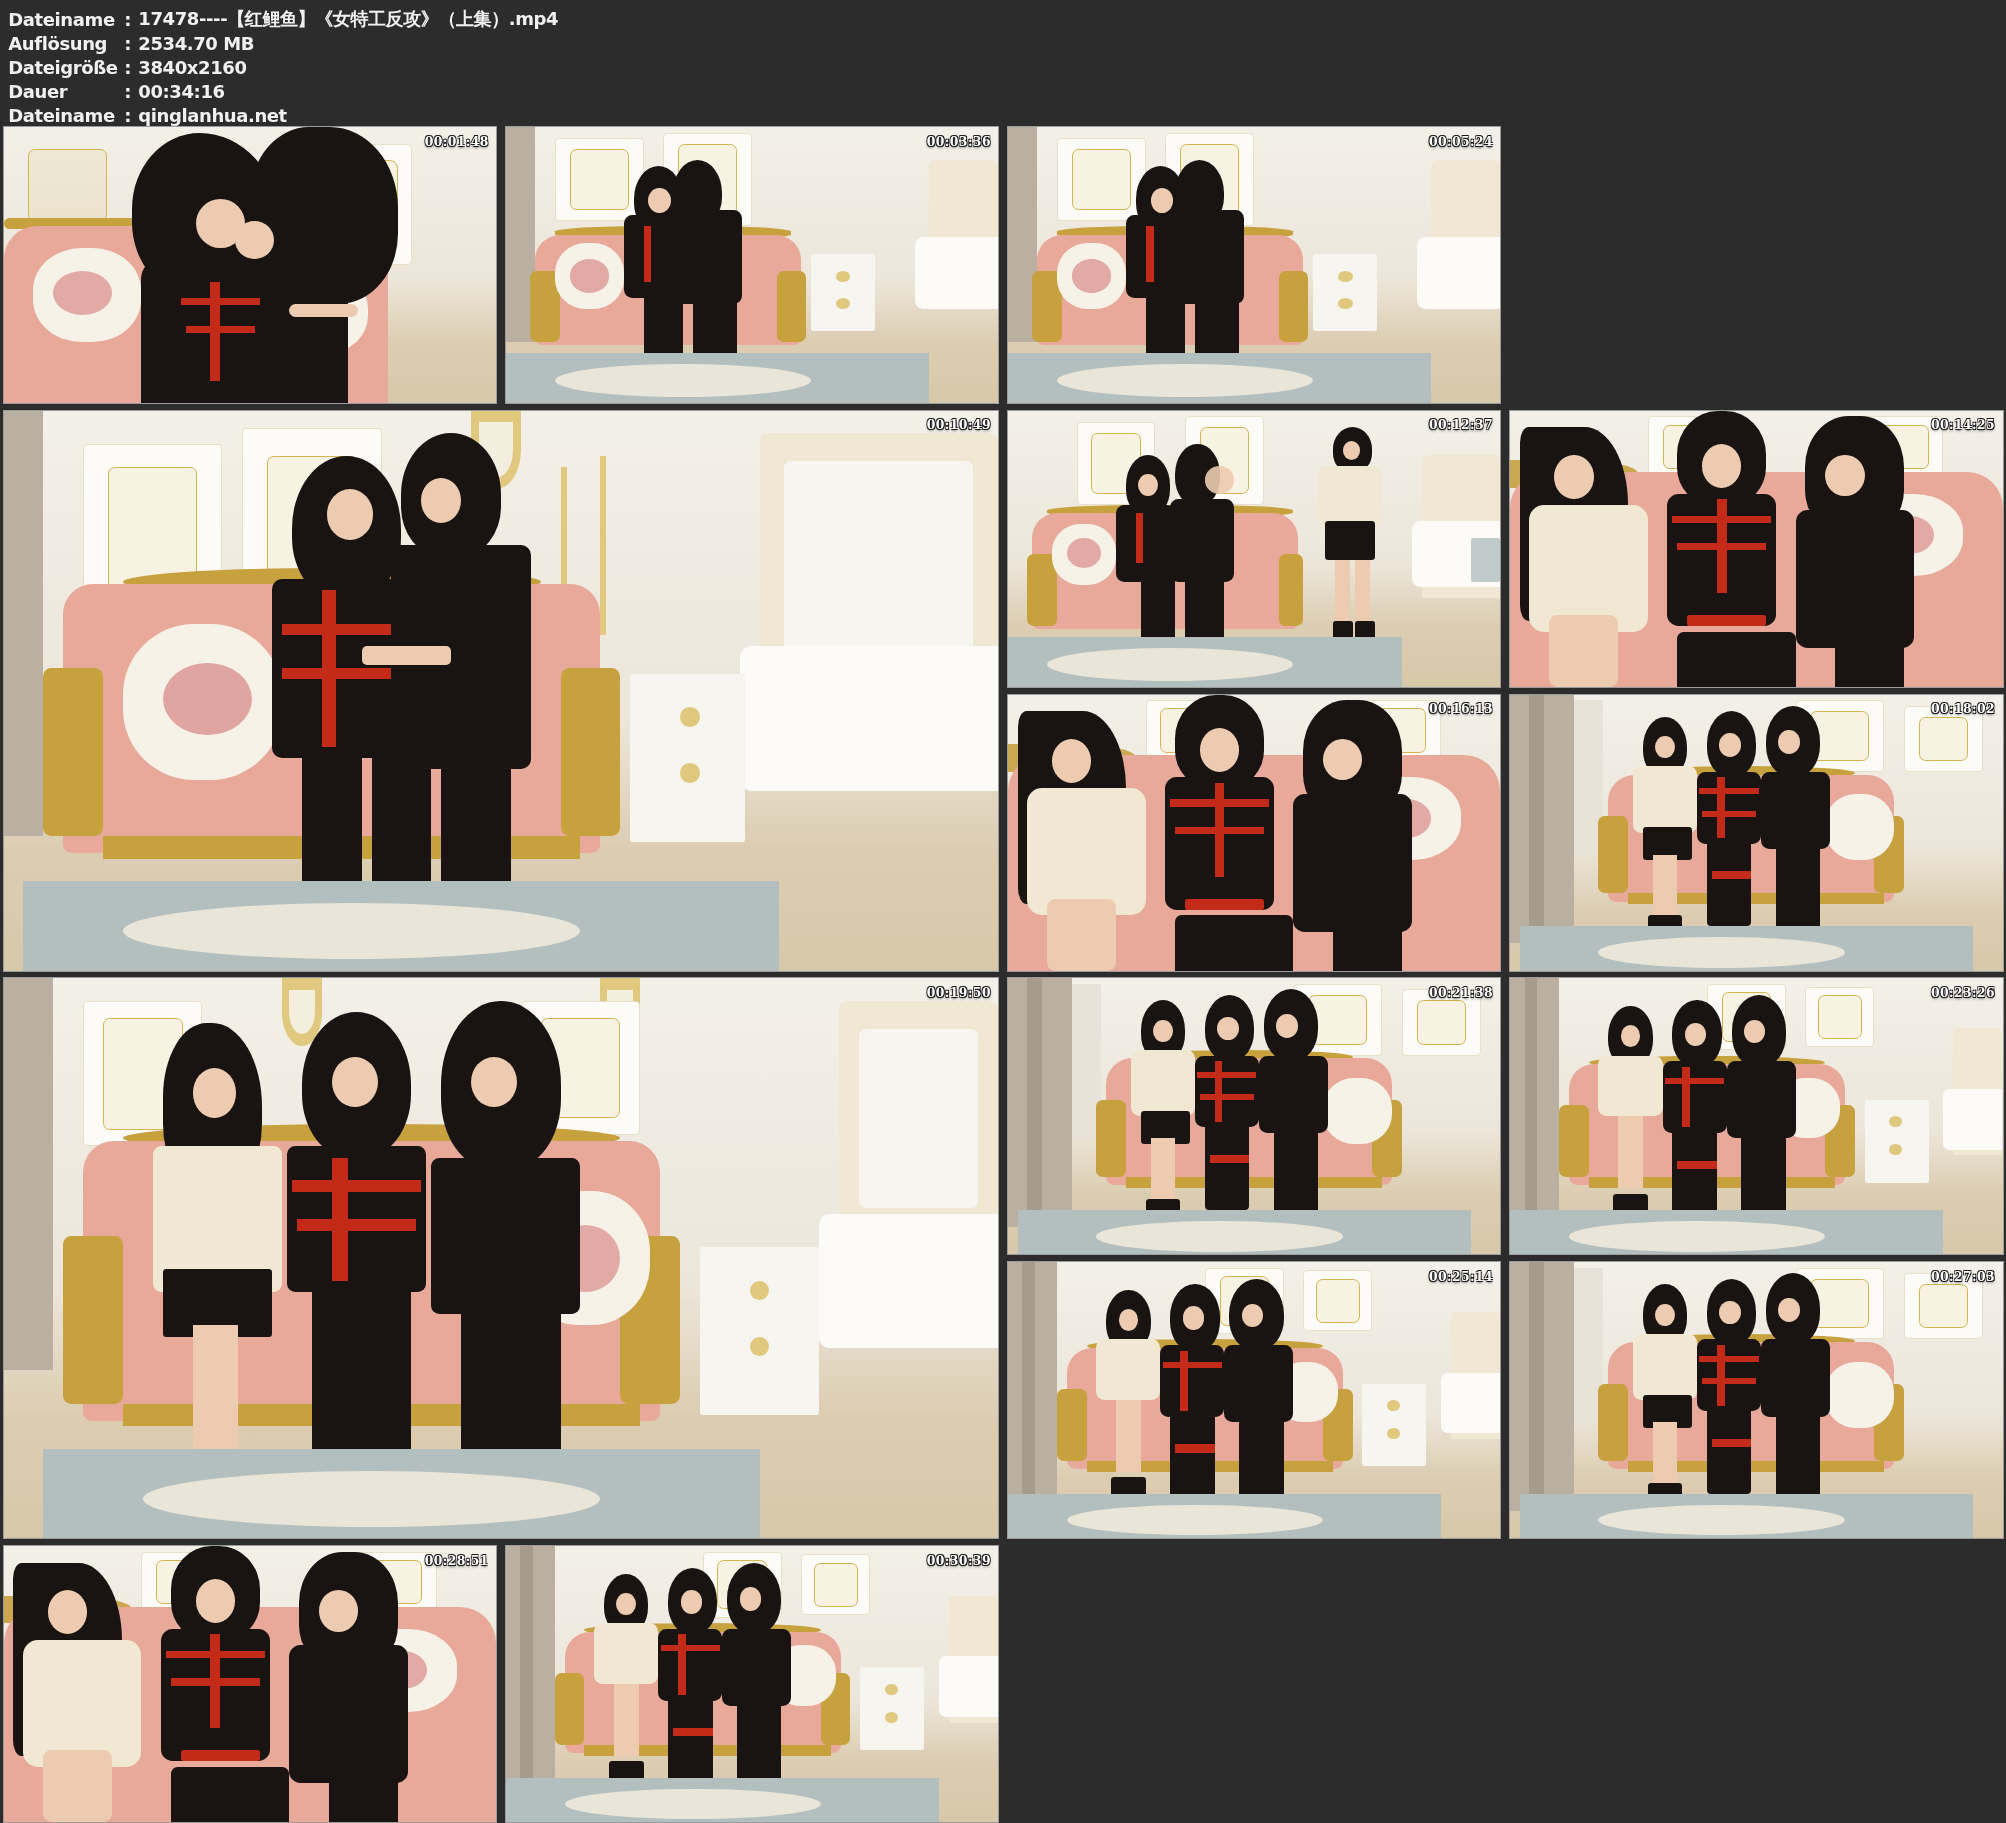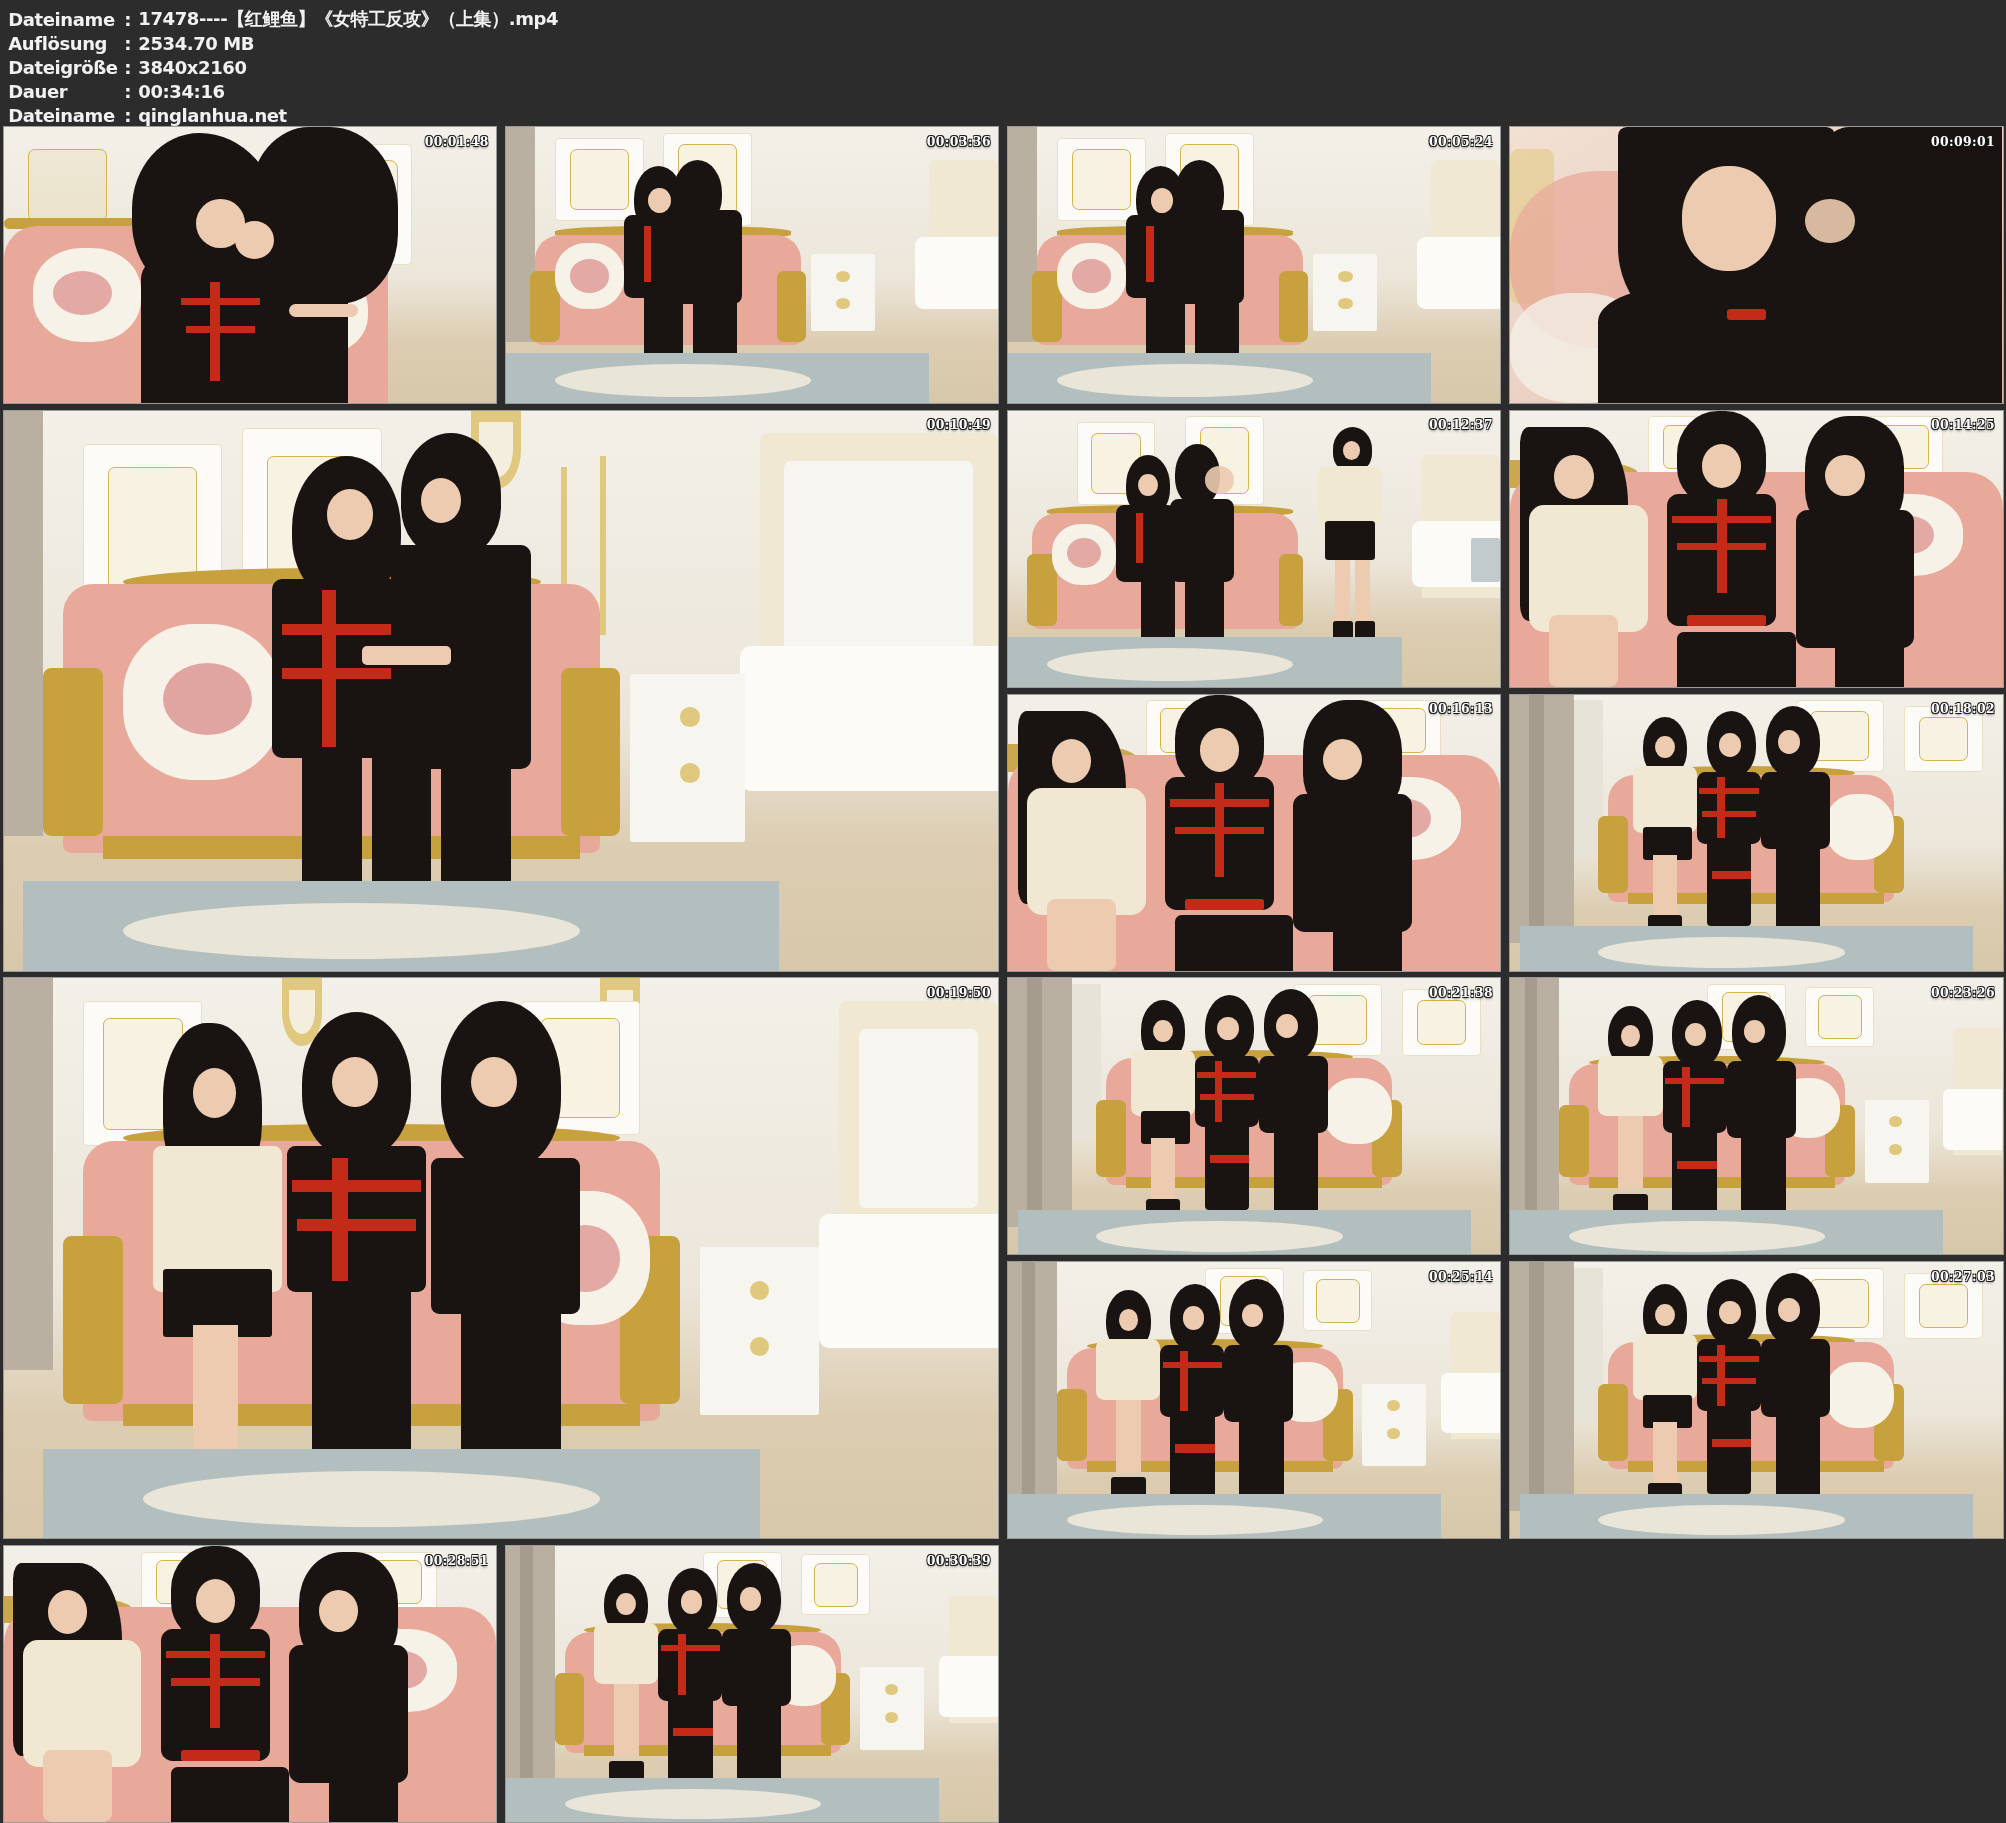--- a/index.html
+++ b/index.html
@@ -176,34 +176,20 @@
         <div class="sh p-red" style="left: 28%; top: 36%; width: 1.6%; height: 20%;"></div>
         <div class="sh p-dark" style="left: 34%; top: 12%; width: 10%; height: 24%; border-radius: 50% 50% 44% 44%;"></div>
         <div class="sh p-dark" style="left: 34%; top: 30%; width: 14%; height: 34%; border-radius: 8.3px;"></div>
         <div class="sh p-dark" style="left: 28%; top: 58%; width: 8%; height: 36%; border-radius: 5px;"></div>
         <div class="sh p-dark" style="left: 38%; top: 58%; width: 9%; height: 38%; border-radius: 5px;"></div>
         <div class="sh p-rug" style="left: 0%; top: 82%; width: 86%; height: 18%;"></div>
         <div class="sh p-rugc" style="left: 10%; top: 86%; width: 52%; height: 12%; border-radius: 50%;"></div>
       </div>
     <span class="ts">00:05:24</span>
   </figure>
-    <figure class="thumb bg-warm">
-    <div class="scene">
-        <div class="sh p-goldlt" style="left: 0%; top: 8%; width: 9%; height: 56%; border-radius: 8.3px; opacity: 0.55;"></div>
-        <div class="sh p-sofa" style="left: 0%; top: 16%; width: 40%; height: 64%; border-radius: 45%; opacity: 0.75;"></div>
-        <div class="sh p-fur" style="left: 0%; top: 60%; width: 28%; height: 40%; border-radius: 45%; opacity: 0.8;"></div>
-        <div class="sh p-dark" style="left: 22%; top: 0%; width: 44%; height: 78%; border-radius: 4% 4% 48% 44%;"></div>
-        <div class="sh p-skin" style="left: 35%; top: 14%; width: 19%; height: 38%; border-radius: 48%;"></div>
-        <div class="sh p-dark" style="left: 18%; top: 58%; width: 52%; height: 42%; border-radius: 30% 14% 0px 0px;"></div>
-        <div class="sh p-red" style="left: 44%; top: 66%; width: 8%; height: 4%; border-radius: 3.3px;"></div>
-        <div class="sh p-dark" style="left: 62%; top: 0%; width: 38%; height: 100%; border-radius: 18% 0px 0px;"></div>
-        <div class="sh p-skin" style="left: 60%; top: 26%; width: 10%; height: 16%; border-radius: 50%; opacity: 0.9;"></div>
-      </div>
-    <span class="ts">00:09:01</span>
-  </figure>
     <figure class="thumb large">
     <div class="scene">
         <div class="sh p-curt" style="left: 0%; top: 0%; width: 4%; height: 76%;"></div>
         <div class="sh p-panel" style="left: 8%; top: 6%; width: 14%; height: 30%; border-radius: 4.1px;"></div>
         <div class="sh p-orn" style="left: 10.5%; top: 10%; width: 9%; height: 22%; border-radius: 6.6px;"></div>
         <div class="sh p-panel" style="left: 24%; top: 3%; width: 14%; height: 34%; border-radius: 4.1px;"></div>
         <div class="sh p-orn" style="left: 26.5%; top: 8%; width: 9%; height: 24%; border-radius: 6.6px;"></div>
         <div class="sh p-goldlt" style="left: 47%; top: 0%; width: 5%; height: 14%; border-radius: 0px 0px 50% 50%;"></div>
         <div class="sh p-white" style="left: 47.8%; top: 2%; width: 3.4%; height: 10%; border-radius: 0px 0px 50% 50%; opacity: 0.85;"></div>
         <div class="sh p-goldlt" style="left: 56%; top: 10%; width: 0.6%; height: 28%;"></div>

